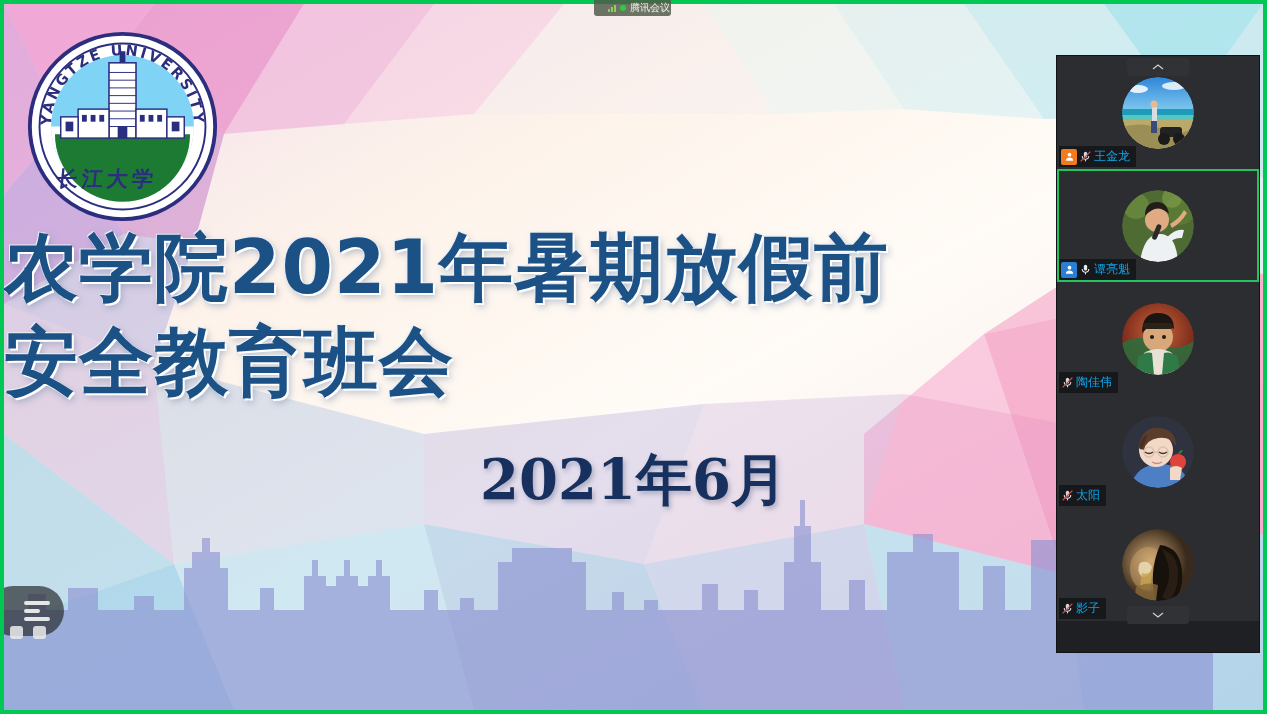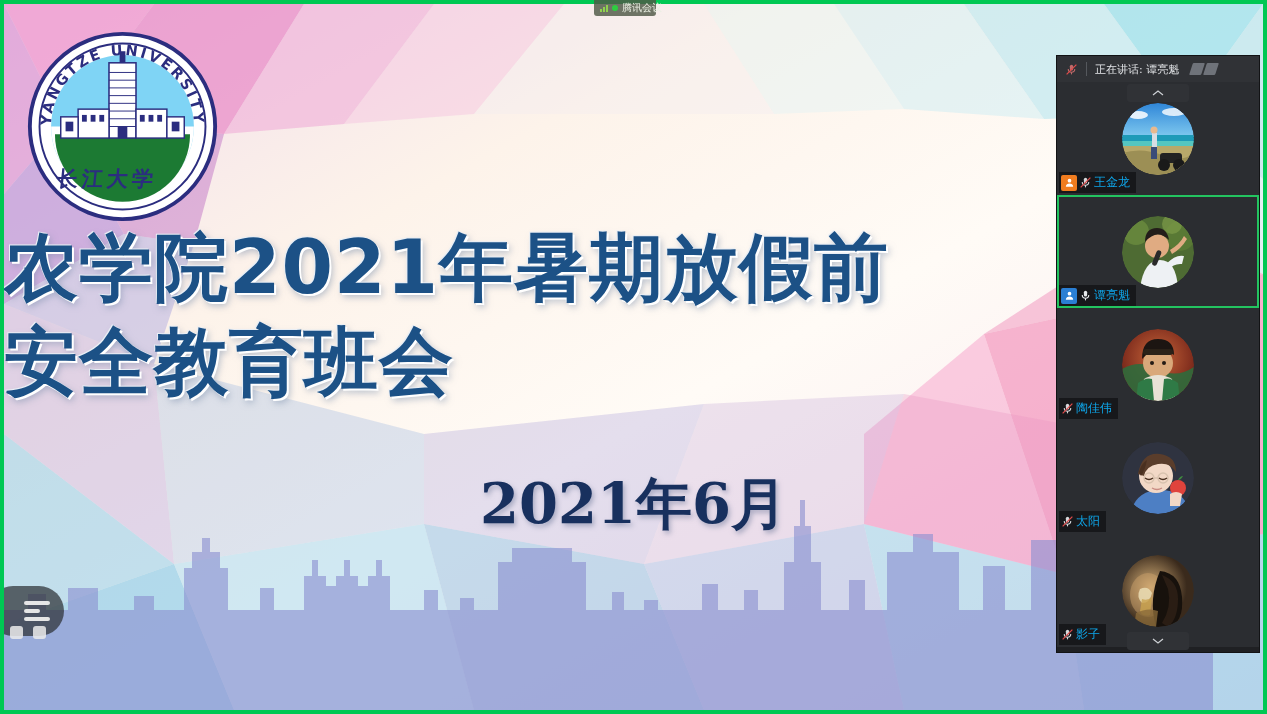--- a/index.html
+++ b/index.html
@@ -20,44 +20,44 @@
 
   
   .logo { position:absolute; left:22px; top:26px; width:193px; height:193px; z-index:6; }
   .logo svg { width:100%; height:100%; display:block; }
 
   
   .title-wrap { position:absolute; left:0; right:0; top:216px; text-align:left; z-index:6; }
   .title-line { font-family:"DejaVu Sans","Liberation Sans",sans-serif; font-weight:bold;
                 font-size:74px; line-height:94px; color:#1c5186; letter-spacing:1px;
                 text-shadow: 2px 2px 0 #ffffff, -1px -1px 0 #e8eef5, 3px 4px 7px rgba(120,140,170,.55); }
-  .subtitle { position:absolute; left:0; right:0; top:466px; text-align:center; z-index:6;
+  .subtitle { position:absolute; left:0; right:0; top:442px; text-align:center; z-index:6;
               font-family:"DejaVu Serif","Liberation Serif",serif; font-weight:bold;
               font-size:56px; line-height:66px; color:#18305e;
               text-shadow: 2px 3px 5px rgba(120,130,160,.55); }
 
   
   .skyline { position:absolute; left:0; right:0; bottom:0; height:240px; z-index:3; }
   .skyline svg { width:100%; height:100%; display:block; }
 
   
   .mini-bar { position:absolute; left:-16px; top:582px; width:76px; height:50px;
               background:rgba(45,48,52,.72); border-radius:25px; z-index:10;
               display:flex; align-items:center; justify-content:flex-end; padding-right:12px; }
   .mini-bar .lines { width:28px; }
   .mini-bar .ln { height:4px; background:#e6e6e6; border-radius:2px; margin:4px 0; }
   .mini-bar .ln.s { width:16px; }
   .mini-bar .ln.l { width:26px; }
   .mini-dots { position:absolute; left:6px; top:622px; z-index:10; display:flex; gap:10px; }
   .mini-dots i { display:block; width:13px; height:13px; border-radius:3px; background:rgba(235,235,235,.85); }
 
   
-  .taskpill { position:absolute; left:594px; top:0; width:62px; height:16px; z-index:50;
+  .taskpill { position:absolute; left:594px; top:0; width:77px; height:16px; z-index:50;
               background:rgba(78,88,70,.82); border-radius:0 0 3px 3px;
-              display:flex; align-items:center; gap:4px; padding:0 6px; }
+              display:flex; align-items:center; gap:4px; padding:0 14px; }
   .bars { display:flex; align-items:flex-end; gap:1px; height:8px; }
   .bars i { width:2px; background:#8fd14f; display:block; }
   .bars i:nth-child(1){ height:3px; } .bars i:nth-child(2){ height:5px; } .bars i:nth-child(3){ height:7px; }
   .greendot { width:6px; height:6px; border-radius:50%; background:#2ecc40; flex:0 0 auto; }
   .taskpill .lbl { font-size:10px; color:#e9efe2; white-space:nowrap; font-family:"DejaVu Sans",sans-serif; }
 
   
   .sidebar { position:absolute; left:1057px; top:56px; width:202px; height:596px; z-index:30;
              background:#1f2023; box-shadow:0 0 0 1px #121315; }
   .sb-head { height:26px; background:#303236; display:flex; align-items:center; padding:0 8px; gap:8px; }
@@ -235,36 +235,20 @@
         <i></i>
         <i></i>
         <i></i>
       </div>
     <div class="greendot"></div>
     <div class="lbl">腾讯会议</div>
   </div>
 
   <div class="sidebar">
 
-    <div class="sb-head">
-      <div class="mic">
-        <svg viewBox="0 0 24 24">
-          <rect x="9" y="3" width="6" height="11" rx="3" fill="#c06a6a"></rect>
-          <path d="M6 11a6 6 0 0 0 12 0" fill="none" stroke="#c06a6a" stroke-width="2"></path>
-          <line x1="12" y1="17" x2="12" y2="21" stroke="#c06a6a" stroke-width="2"></line>
-          <line x1="3" y1="21" x2="21" y2="3" stroke="#e04b4b" stroke-width="2.2"></line>
-        </svg>
-      </div>
-      <div class="divider"></div>
-      <div class="speak-txt">正在讲话: 谭亮魁</div>
-      <div class="wave">
-          <i></i>
-          <i></i>
-        </div>
-    </div>
 
     <div class="tiles">
 
       <div class="scroll-btn up">
         <div class="chev">
           <svg viewBox="0 0 24 14">
               <path d="M2 11 L12 3 L22 11" fill="none" stroke="#cfd2d6" stroke-width="2.4"></path>
             </svg>
         </div>
       </div>

